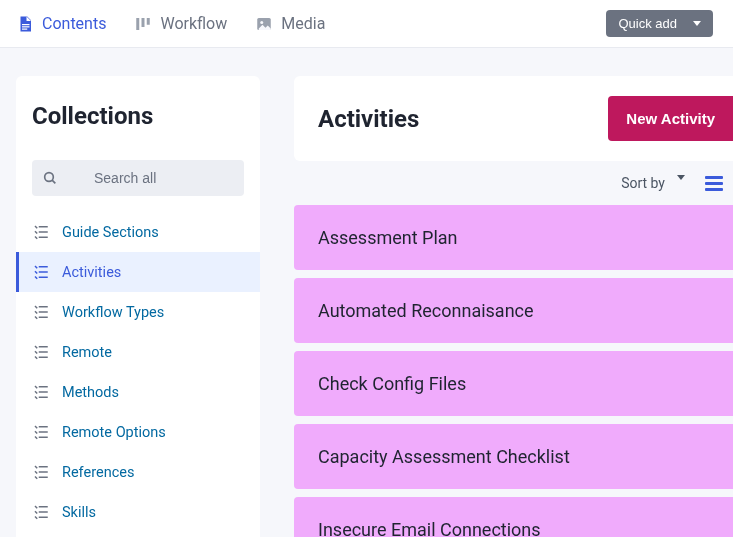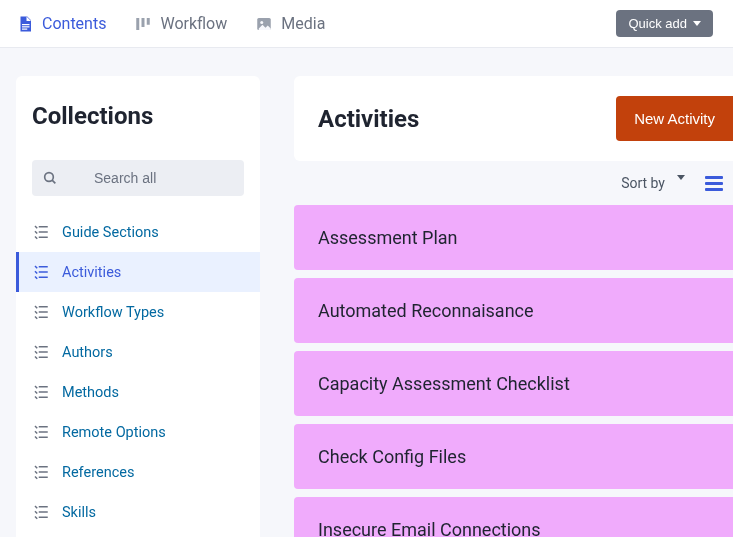--- a/index.html
+++ b/index.html
@@ -27,21 +27,21 @@
   }
   .topnav .tab.active { color: #3b5bdb; }
   .topnav .tab .ico { width: 18px; height: 18px; display:flex; align-items:center; justify-content:center; }
   .topnav .tab svg { display:block; }
   .topnav .spacer { flex: 1; }
   .quick-add {
     background: #6b7280; color: #fff;
     font-size: 13px; font-weight: 500;
     border: none; border-radius: 4px;
     padding: 6px 12px; cursor: pointer;
-    display: flex; align-items: center; gap: 6px;
+    display: flex; align-items: center; gap: 16px;
   }
   .quick-add .caret {
     width: 0; height: 0;
     border-left: 4px solid transparent;
     border-right: 4px solid transparent;
     border-top: 5px solid #fff;
   }
 
   
   .body {
@@ -113,22 +113,22 @@
     border-radius: 6px 0 0 6px;
     display: flex; align-items: center;
     padding: 20px 0 20px 24px;
     gap: 16px;
   }
   .main-header h2 {
     font-size: 24px; font-weight: 700; color: #1f2430;
     flex: 1;
   }
   .new-btn {
-    background: #c2410c; color: #fff;
-    border: none; font-size: 15px; font-weight: 400;
+    background: #be185d; color: #fff;
+    border: none; font-size: 15px; font-weight: 700;
     padding: 14px 18px; cursor: pointer;
     border-radius: 4px 0 0 4px;
   }
 
   .toolbar {
     display: flex; align-items: center; justify-content: flex-end;
     gap: 20px;
     padding: 14px 6px 14px 0;
     font-size: 14px; color: #4b5563;
   }
@@ -246,21 +246,21 @@
 
       <div class="side-item">
         <svg width="18" height="18" viewBox="0 0 24 24" fill="none" stroke="#6b7280" stroke-width="2">
             <path d="M4 4l3 3"></path>
             <line x1="9" y1="5" x2="21" y2="5"></line>
             <path d="M4 11l3 3"></path>
             <line x1="9" y1="12" x2="21" y2="12"></line>
             <path d="M4 18l3 3"></path>
             <line x1="9" y1="19" x2="21" y2="19"></line>
           </svg>
-        <span>Authors</span>
+        <span>Remote</span>
       </div>
 
       <div class="side-item">
         <svg width="18" height="18" viewBox="0 0 24 24" fill="none" stroke="#6b7280" stroke-width="2">
             <path d="M4 4l3 3"></path>
             <line x1="9" y1="5" x2="21" y2="5"></line>
             <path d="M4 11l3 3"></path>
             <line x1="9" y1="12" x2="21" y2="12"></line>
             <path d="M4 18l3 3"></path>
             <line x1="9" y1="19" x2="21" y2="19"></line>
@@ -329,24 +329,24 @@
     </div>
 
     <div class="cards">
       <div class="card">
         <span>Assessment Plan</span>
       </div>
       <div class="card">
         <span>Automated Reconnaisance</span>
       </div>
       <div class="card">
+        <span>Check Config Files</span>
+      </div>
+      <div class="card">
         <span>Capacity Assessment Checklist</span>
-      </div>
-      <div class="card">
-        <span>Check Config Files</span>
       </div>
       <div class="card">
         <span>Insecure Email Connections</span>
       </div>
     </div>
 
   </section>
 </div>
 
 </body></html>

